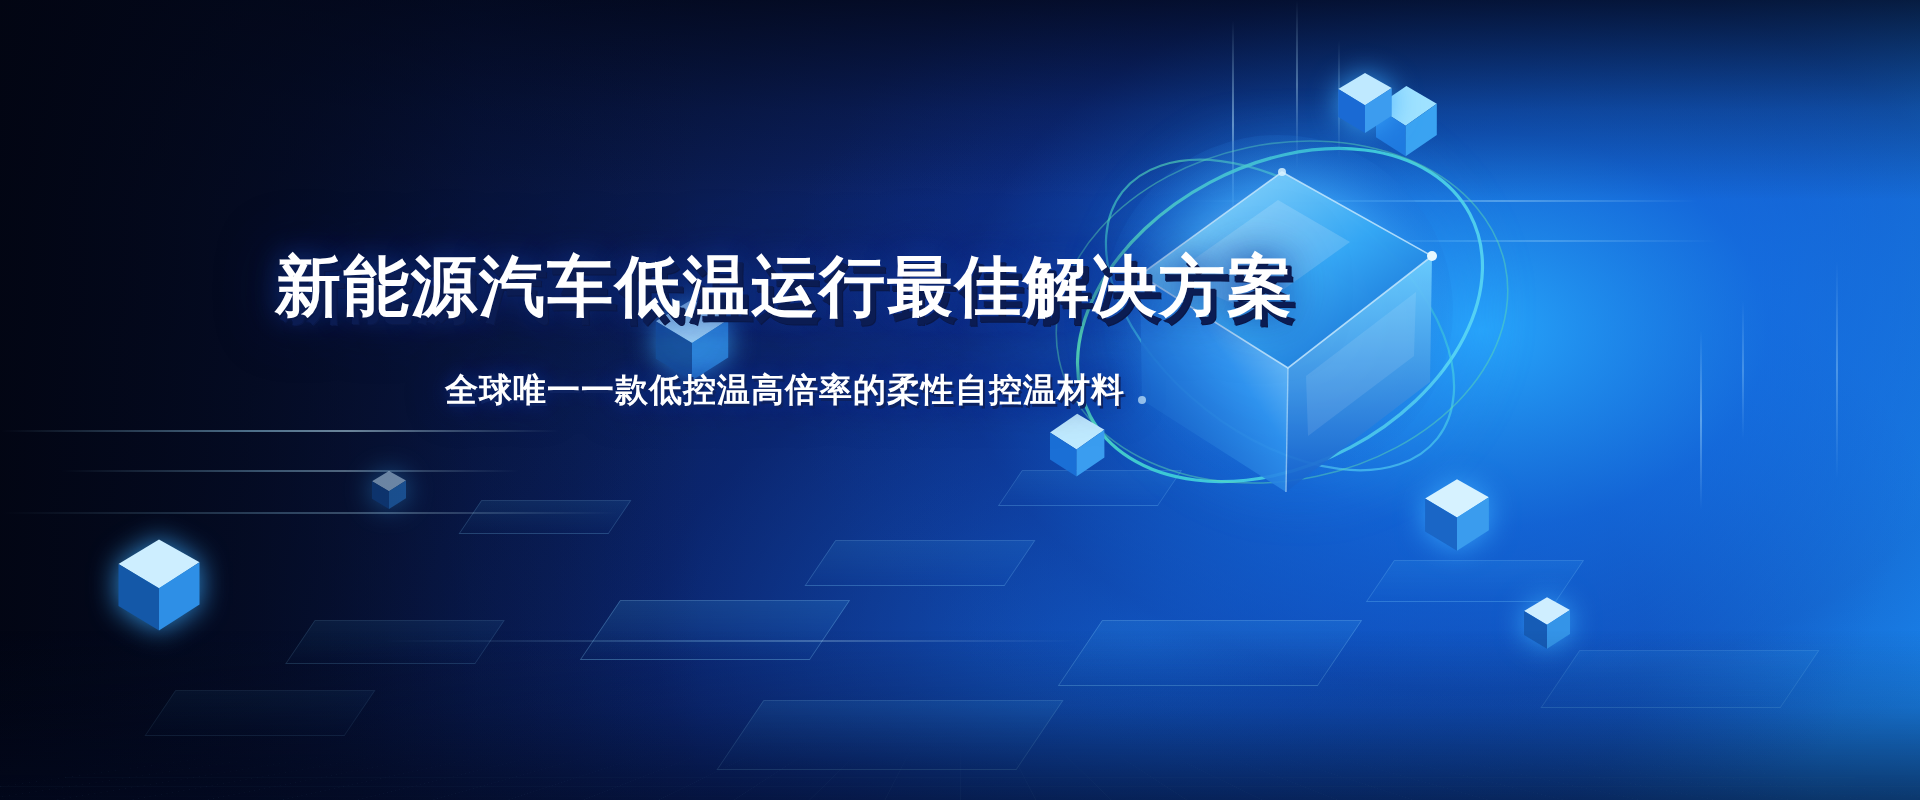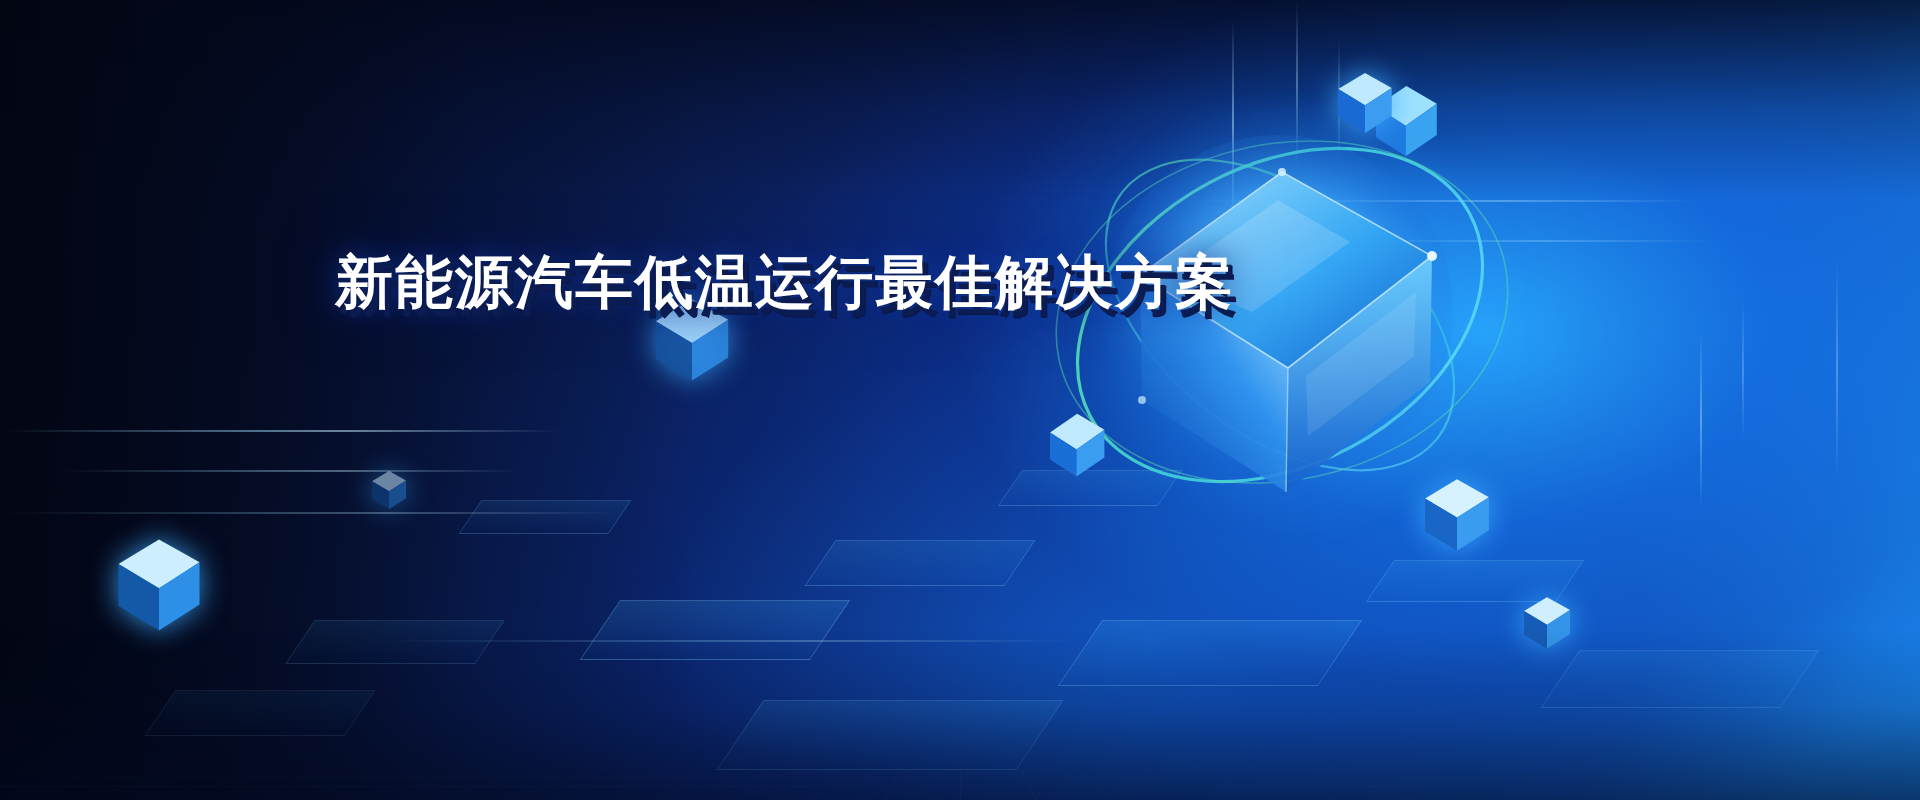--- a/index.html
+++ b/index.html
@@ -63,21 +63,21 @@
     position:absolute; left:1080px; top:110px; width:440px; height:420px;
     background:radial-gradient(ellipse at 50% 48%, rgba(90,200,255,.62) 0%, rgba(40,150,250,.30) 38%, rgba(10,70,190,0) 72%);
     filter:blur(12px);
   }
 
   
   .text-wrap{ position:absolute; left:0; top:0; width:1920px; height:800px; }
 
   .title{
     position:absolute; left:0; top:252px; width:1570px; text-align:center;
-    font-size:58px; font-weight:bold; color:#ffffff;
+    font-size:66px; font-weight:bold; color:#ffffff;
     letter-spacing:2px; line-height:1.05;
     font-family:"DejaVu Sans","Liberation Sans",sans-serif;
     text-shadow:
       5px 7px 0 #0b1c52,
       6px 8px 0 #0a1848,
       0 0 28px rgba(20,60,160,.85),
       0 0 60px rgba(12,40,120,.55);
     white-space:nowrap;
   }
   .subtitle{
@@ -232,15 +232,16 @@
       <polygon points="0,32 50,2 100,30 50,62" fill="#bfe4ff"></polygon>
       <polygon points="0,32 50,62 50,114 0,84" fill="#14509c"></polygon>
       <polygon points="50,62 100,30 100,82 50,114" fill="#2a80d6"></polygon>
     </svg>
   </div>
 
   <div class="vignette-bottom"></div>
 
   <div class="text-wrap">
     <div class="title">新能源汽车低温运行最佳解决方案</div>
+    <div class="subtitle">全球唯一一款低控温高倍率的柔性自控温材料</div>
   </div>
 
 </div>
 
 </body></html>

